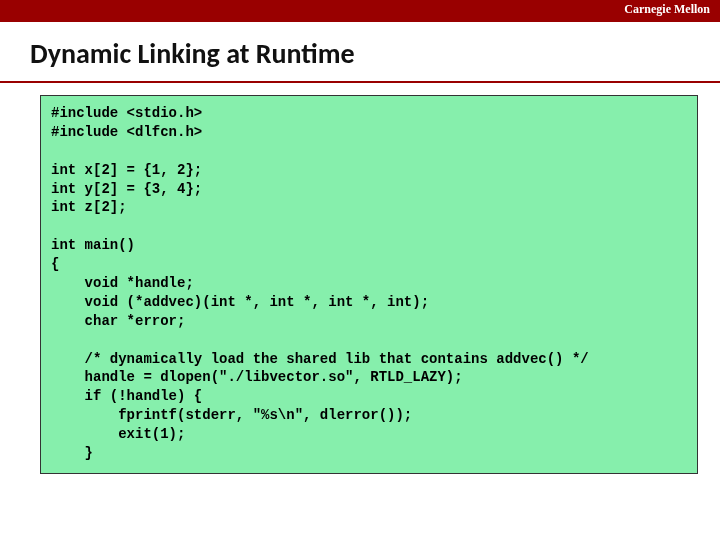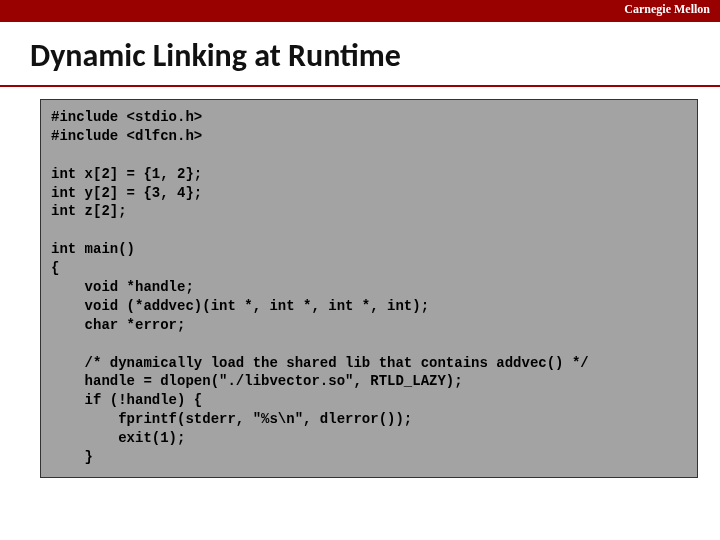--- a/index.html
+++ b/index.html
@@ -30,34 +30,34 @@
     right: 10px;
     top: 2px;
     color: #fff;
     font-weight: bold;
     font-size: 12px;
     font-family: Georgia, serif;
   }
   .title {
     font-family: Calibri, 'Segoe UI', Arial, sans-serif;
     font-weight: bold;
-    font-size: 32px;
+    font-size: 28px;
     color: #111;
     margin: 14px 0 10px 30px;
   }
   .title-rule {
     border: none;
     border-top: 2px solid #8b0000;
     border-top-color: #990000;
     margin: 0 0 12px 0;
   }
   .codebox {
     margin: 0 22px 8px 40px;
     border: 1px solid #333;
-    background: #a3a3a3;
+    background: #86efac;
     padding: 8px 10px 10px 10px;
     box-sizing: border-box;
   }
   pre.code {
     margin: 0;
     font-family: "Courier New", Courier, monospace;
     font-weight: bold;
     font-size: 14px;
     line-height: 1.35;
     color: #000;

